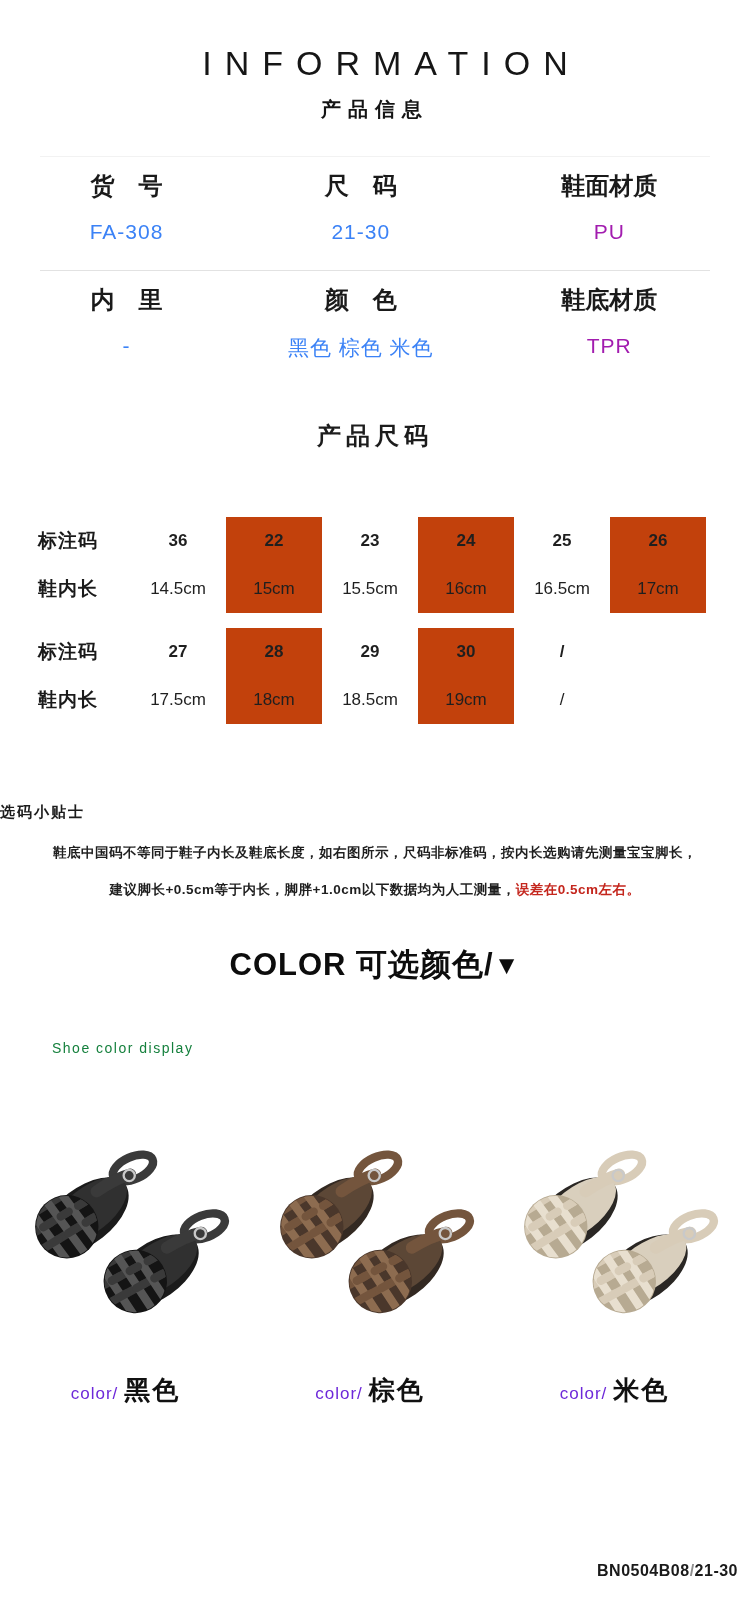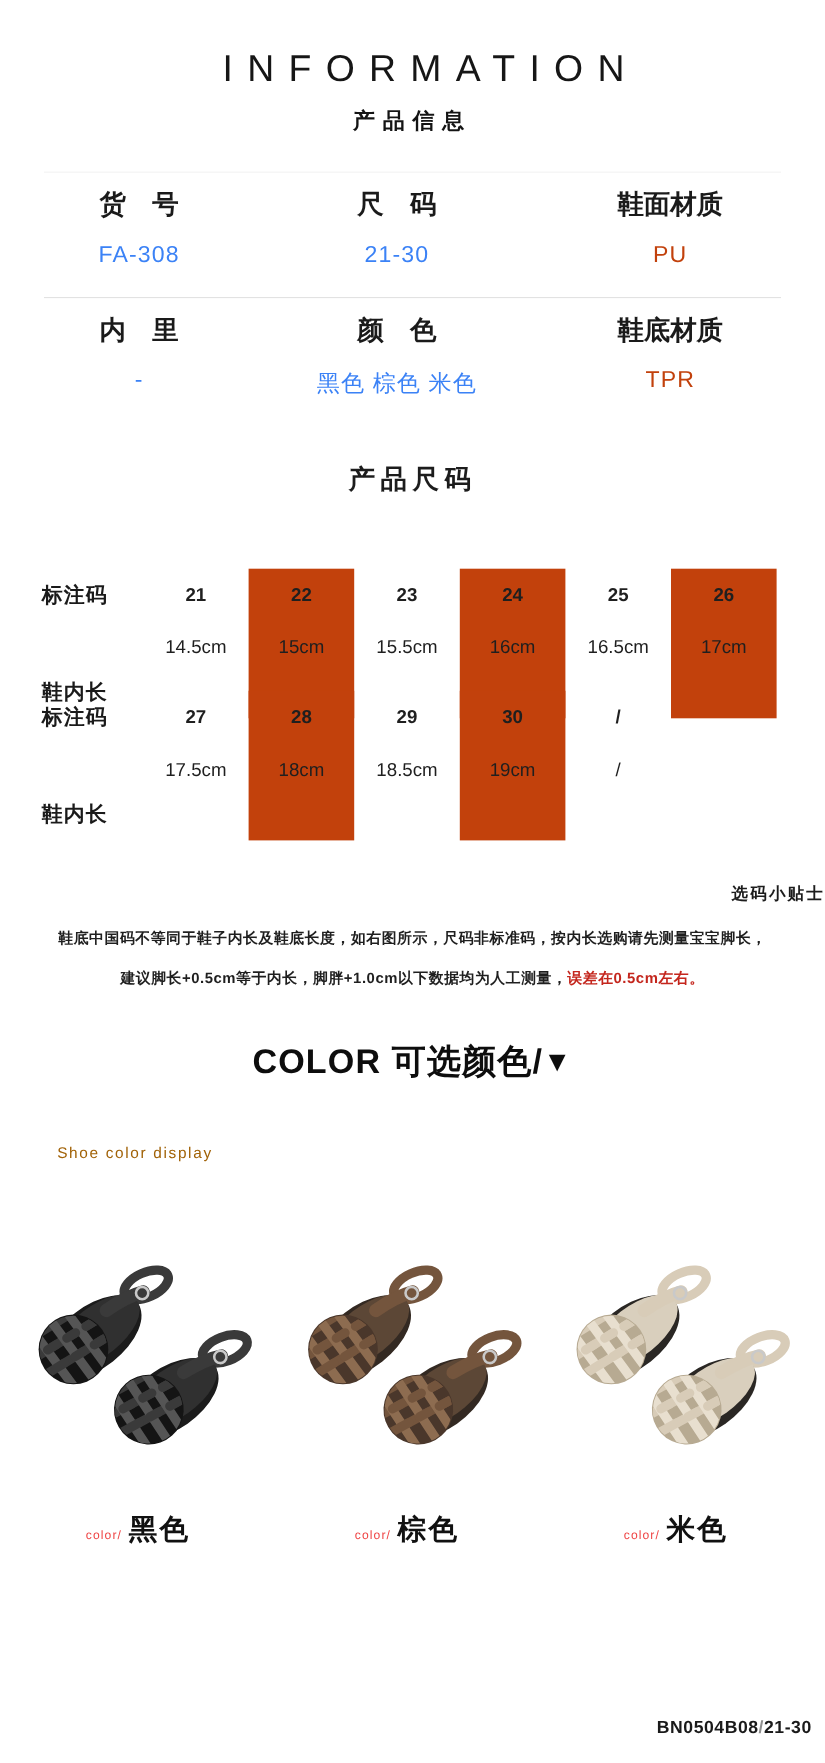--- a/index.html
+++ b/index.html
@@ -16,59 +16,59 @@
   .divider { position:absolute; left:40px; right:40px; height:1px; background:#e2e2e2; }
   .divider.light { background:#f2f2f2; }
 
   
   .info-row { position:absolute; left:20px; right:20px; display:grid;
               grid-template-columns:30% 36% 34%; }
   .info-row-1 { top:170px; }
   .info-row-2 { top:284px; }
   .info-cell { text-align:center; }
   .info-label { font-size:24px; font-weight:700; color:#1a1a1a; }
-  .info-value { margin-top:18px; font-size:21px; font-weight:500; color:#c2410c; letter-spacing:1px; }
+  .info-value { margin-top:18px; font-size:21px; font-weight:500; color:#a21caf; letter-spacing:1px; }
   .info-value.muted { color:#3b82f6; }
 
   
   .size-title { position:absolute; top:420px; left:0; right:0; text-align:center;
                 font-size:24px; font-weight:700; letter-spacing:5px; }
   .size-table { position:absolute; left:30px; width:690px; display:flex; }
   .size-table-1 { top:517px; }
   .size-table-2 { top:628px; }
-  .size-rowlabels { width:100px; display:flex; flex-direction:column;gap:40px; }
+  .size-rowlabels { width:100px; display:flex; flex-direction:column; }
   .size-rowlabels div { height:48px; display:flex; align-items:center; padding-left:8px;
                         font-size:19px; font-weight:700; letter-spacing:1px; color:#1a1a1a; }
   .size-col { width:96px; display:flex; flex-direction:column; }
   .size-col.hl { background:#c2410c; }
   .size-cell { height:48px; display:flex; align-items:center; justify-content:center;
                font-size:17px; font-weight:500; color:#1f1f1f; }
   .size-cell.size-num { font-weight:600; }
 
   
-  .tips-title { position:absolute; top:803px; left:0; right:0; text-align:right;
+  .tips-title { position:absolute; top:803px; left:0; right:0; text-align:left;
                 font-size:15px; font-weight:700; letter-spacing:2px; }
   .tips-body { position:absolute; top:834px; left:50px; right:50px; text-align:center;
                font-size:13.5px; font-weight:700; line-height:37px; color:#1f1f1f; letter-spacing:0.5px; }
   .tips-red { color:#c4261d; }
 
   
   .color-title { position:absolute; top:944px; left:0; right:0; text-align:center;
                  font-size:31px; font-weight:800; color:#0d0d0d; letter-spacing:1px; }
   .color-title .arrow { font-size:26px; display:inline-block; transform:translateY(-1px); }
   .shoe-subtitle { position:absolute; top:1040px; left:52px; font-size:14px;
-                   letter-spacing:1.5px; color:#a16207; }
+                   letter-spacing:1.5px; color:#15803d; }
 
   
   .shoes-row { position:absolute; top:1128px; left:0; right:0; display:flex;
                justify-content:space-between; padding:0 28px 0 18px; }
   .shoe-card { width:215px; text-align:center; }
   .shoe-card svg { width:215px; height:205px; display:block; }
   .shoe-label { margin-top:40px; white-space:nowrap; }
-  .shoe-label-prefix { font-size:11px; color:#ef4444; letter-spacing:1px; }
+  .shoe-label-prefix { font-size:17px; color:#6d28d9; letter-spacing:1px; }
   .shoe-label-name { font-size:26px; font-weight:700; color:#111; letter-spacing:2px; margin-left:6px; }
 
   
   .footer-code { position:absolute; top:1562px; right:12px; font-size:16px; font-weight:700;
                  letter-spacing:0.5px; color:#1a1a1a; }
   .footer-sep { color:#8f8f8f; }
 
   .defs-svg { position:absolute; width:0; height:0; }
 </style>
 </head>
@@ -156,21 +156,21 @@
   </div>
 
   <div class="size-title">产品尺码</div>
 
   <div class="size-table size-table-1">
     <div class="size-rowlabels">
       <div>标注码</div>
       <div>鞋内长</div>
     </div>
     <div class="size-col">
-      <div class="size-cell size-num">21</div>
+      <div class="size-cell size-num">36</div>
       <div class="size-cell">14.5cm</div>
     </div>
     <div class="size-col hl">
       <div class="size-cell size-num">22</div>
       <div class="size-cell">15cm</div>
     </div>
     <div class="size-col">
       <div class="size-cell size-num">23</div>
       <div class="size-cell">15.5cm</div>
     </div>

